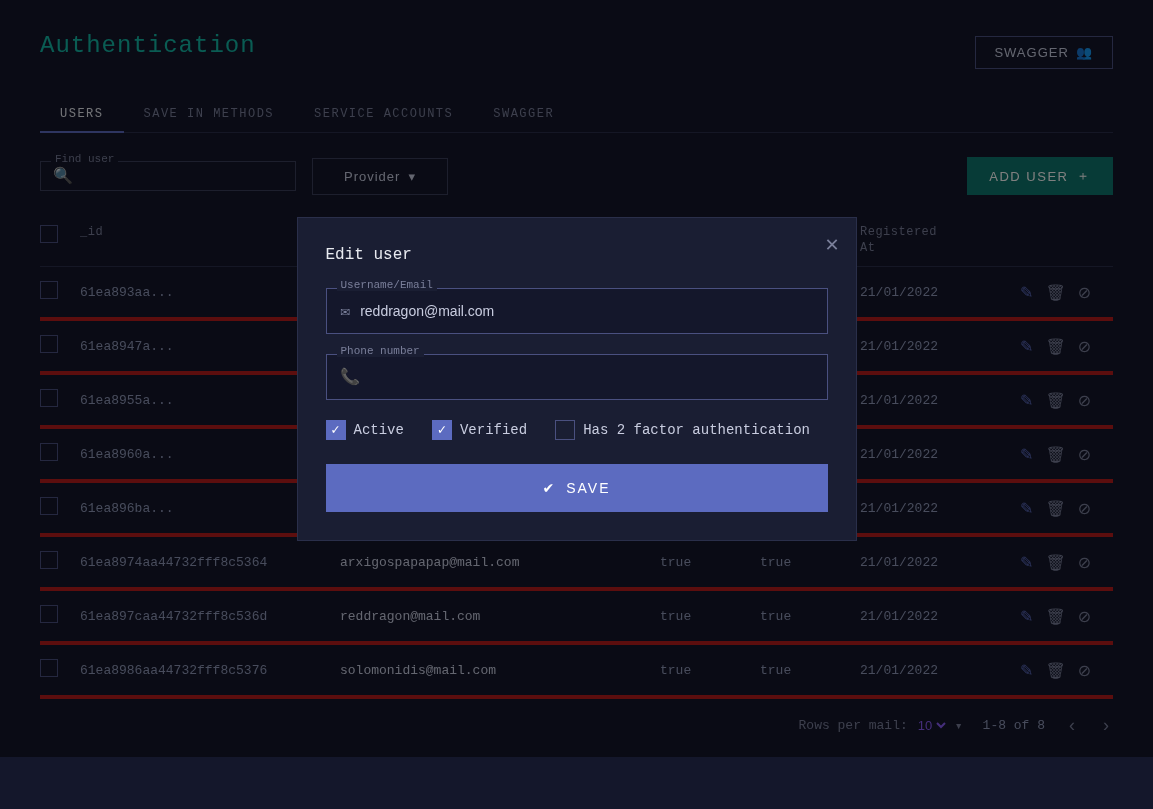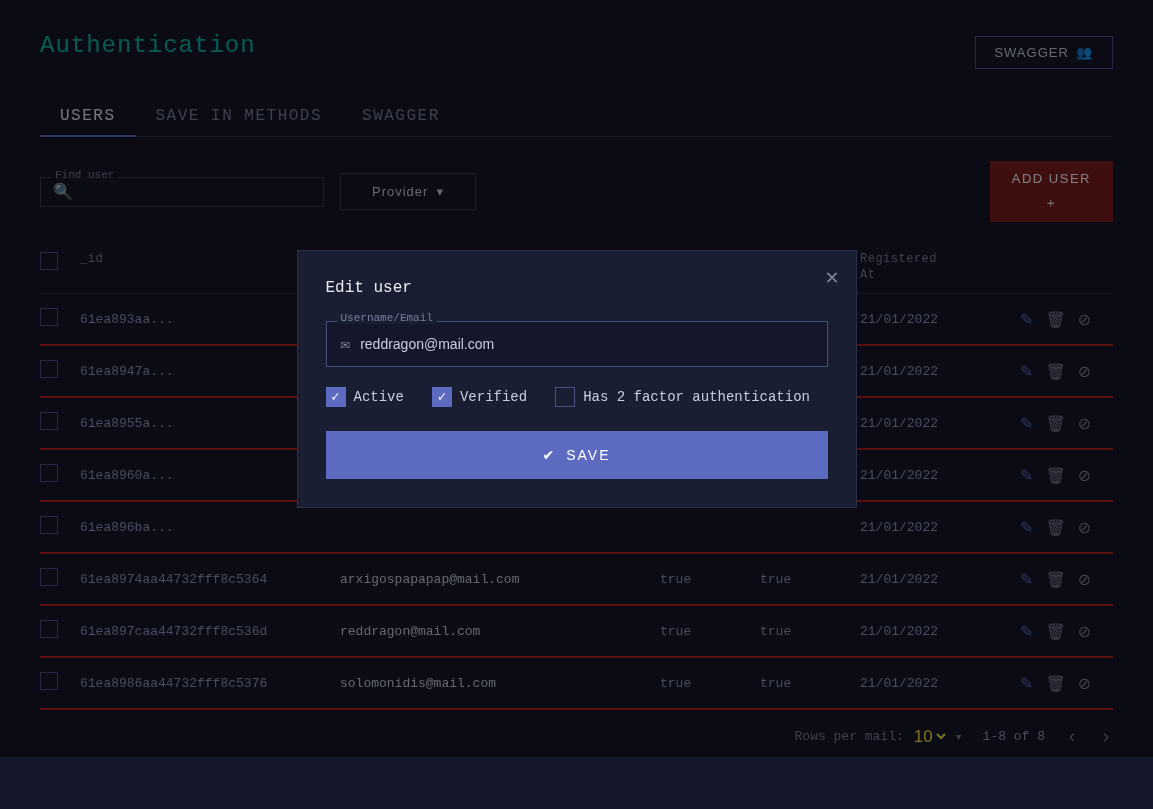--- a/index.html
+++ b/index.html
@@ -29,21 +29,21 @@
     .tabs-row {
       display: flex;
       border-bottom: 1px solid #2a2f4a;
       margin-bottom: 24px;
       gap: 0;
     }
 
     .tab {
       padding: 10px 20px;
       cursor: pointer;
-      font-size: 16px;
+      font-size: 12px;
       letter-spacing: 1.5px;
       color: #7a7f9a;
       border-bottom: 2px solid transparent;
       margin-bottom: -1px;
     }
 
     .tab.active {
       color: #e8eaf0;
       border-bottom: 2px solid #5c6bc0;
     }
@@ -68,21 +68,21 @@
       display: flex;
       align-items: center;
       justify-content: space-between;
       margin-bottom: 20px;
     }
 
     .search-container {
       position: relative;
       border: 1px solid #3a3f5a;
       padding: 4px 12px 4px 12px;
-      width: 284px;
+      width: 256px;
       background: #14172b;
     }
 
     .search-label {
       position: absolute;
       top: -9px;
       left: 10px;
       font-size: 11px;
       color: #7a7f9a;
       background: #14172b;
@@ -116,52 +116,51 @@
       padding: 10px 31px;
       font-size: 13px;
       letter-spacing: 1px;
       cursor: pointer;
       display: flex;
       align-items: center;
       gap: 8px;
     }
 
     .add-user-btn {
-      background: #7f1d1d;
+      background: #0f766e;
       border: none;
       color: #fff;
       padding: 10px 22px;
       font-size: 13px;
       letter-spacing: 1.5px;
       cursor: pointer;
       display: flex;
       align-items: center;
       gap: 8px;
-      flex-direction: column;
     }
 
     .table-container {
       width: 100%;
     }
 
     .table-header {
       display: grid;
       grid-template-columns: 40px 260px 320px 100px 100px 160px 120px;
       padding: 10px 0;
       border-bottom: 1px solid #2a2f4a;
       color: #7a7f9a;
       font-size: 12px;
       letter-spacing: 0.5px;
     }
 
     .table-row {
       display: grid;
       grid-template-columns: 40px 260px 320px 100px 100px 160px 120px;
       padding: 14px 0;
-      border-bottom: 2px solid #b91c1c;
+      border-bottom: 4px solid #b91c1c;
       align-items: center;
       color: #c9cde0;
     }
 
     .checkbox {
       width: 18px;
       height: 18px;
       border: 1px solid #4a5080;
       background: transparent;
       cursor: pointer;
@@ -233,22 +232,22 @@
 
     .rows-per-page {
       display: flex;
       align-items: center;
       gap: 6px;
     }
 
     .rows-select {
       background: transparent;
       border: none;
-      color: #fde047;
-      font-size: 17px;
+      color: #8b5cf6;
+      font-size: 13px;
       cursor: pointer;
     }
 
     
     .modal-overlay {
       position: fixed;
       top: 0;
       left: 0;
       width: 1153px;
       height: 757px;
@@ -393,20 +392,21 @@
     <h1 class="page-title">Authentication</h1>
     <button class="swagger-btn">
       <span>SWAGGER</span>
       <span>👥</span>
     </button>
   </div>
 
   <div class="tabs-row">
     <div class="tab active">USERS</div>
     <div class="tab">SAVE IN METHODS</div>
+    <div class="tab">SERVICE ACCOUNTS</div>
     <div class="tab">SWAGGER</div>
   </div>
 
   <div class="toolbar-row">
     <div style="display:flex; align-items:center; gap:16px;">
       <div class="search-container">
         <span class="search-label">Find user</span>
         <div class="search-inner">
           <span class="search-icon-unicode">🔍</span>
           <input class="search-input" type="text" style="">
@@ -620,20 +620,27 @@
     <button class="modal-close">✕</button>
 
     <div class="field-group">
       <span class="field-label">Username/Email</span>
       <div class="field-inner">
         <span class="field-icon">✉</span>
         <input class="field-input" type="text" value="reddragon@mail.com" style="">
       </div>
     </div>
 
+    <div class="field-group">
+      <span class="field-label">Phone number</span>
+      <div class="field-inner">
+        <span class="field-icon">📞</span>
+        <input class="field-input" type="text" style="">
+      </div>
+    </div>
 
     <div class="checkboxes-row">
 
       <div class="checkbox-item">
         <div class="checkbox-styled">✓</div>
         <span class="checkbox-label">Active</span>
       </div>
 
       <div class="checkbox-item">
         <div class="checkbox-styled">✓</div>

